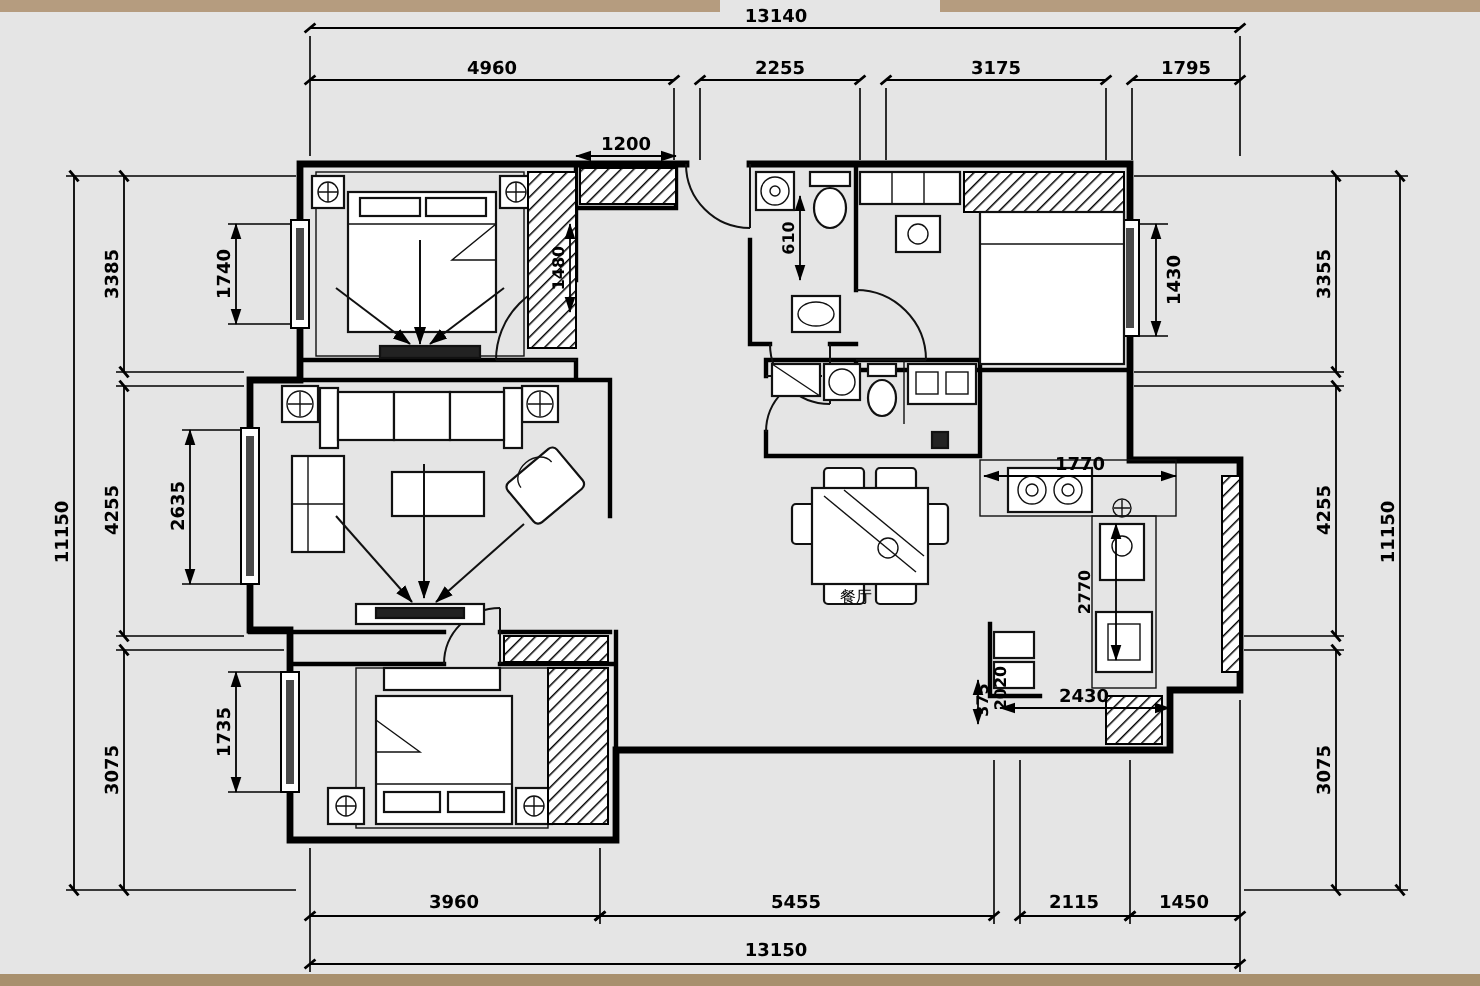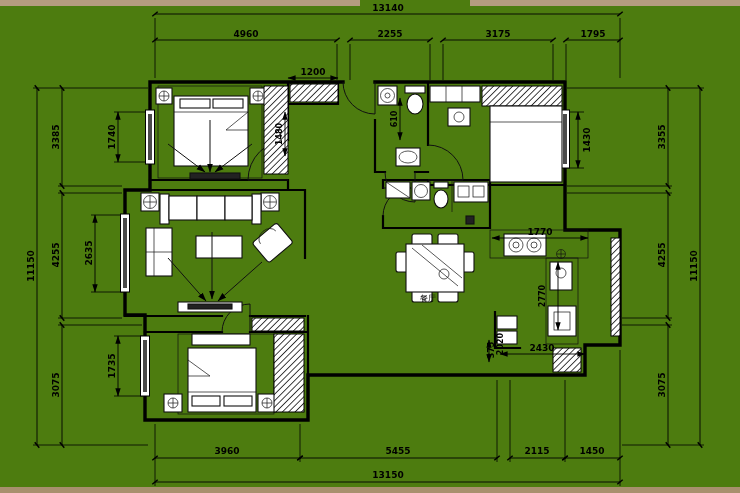--- a/index.html
+++ b/index.html
@@ -1,16 +1,16 @@
 <!DOCTYPE html>
 <html><head>
 <meta charset="utf-8">
 <style>
   html,body{margin:0;padding:0;background:#fff;}
-  .stage{position:relative;width:740px;height:493px;background:#4d7c0f;overflow:hidden;
+  .stage{position:relative;width:740px;height:493px;background:#e5e5e5;overflow:hidden;
          font-family:"DejaVu Sans",sans-serif;}
   svg{display:block}
   .wall{stroke:#000;stroke-width:3.4;fill:none;stroke-linecap:square}
   .iwall{stroke:#000;stroke-width:2.2;fill:none;stroke-linecap:square}
   .furn{stroke:#111;stroke-width:1.1;fill:#ffffff}
   .furnD{stroke:#111;stroke-width:1.1;fill:#222}
   .thin{stroke:#111;stroke-width:0.7;fill:none}
   .door{stroke:#111;stroke-width:1px;fill:none}
   .dim{stroke:#000;stroke-width:0.8;fill:none}
   .chain{stroke:#000;stroke-width:0.9;fill:none;

